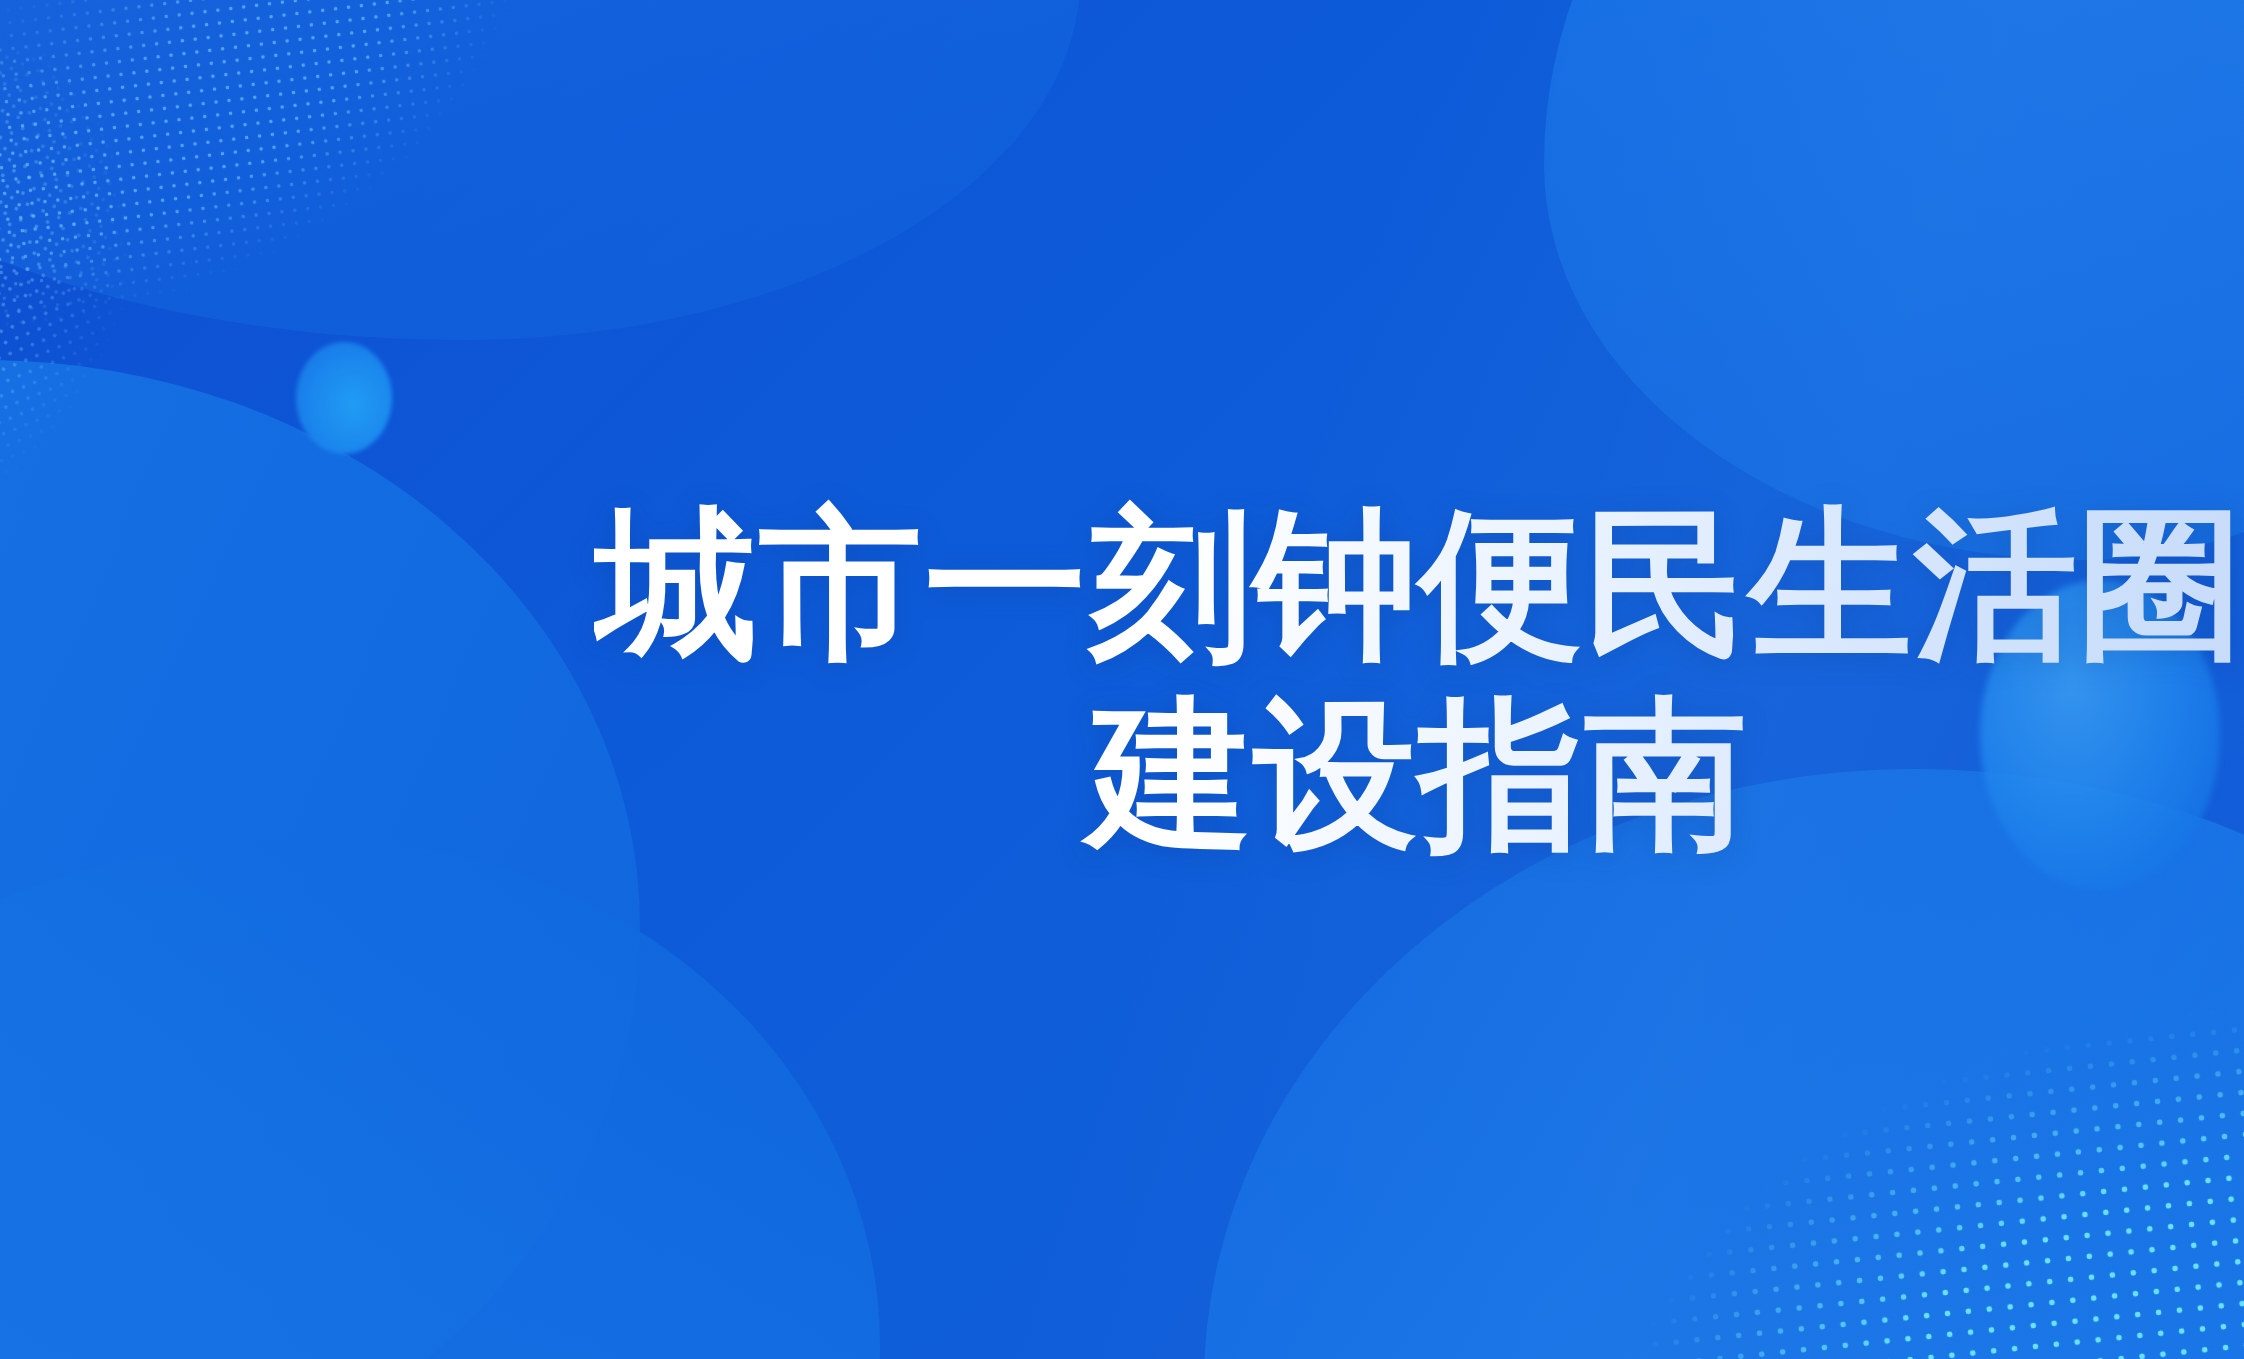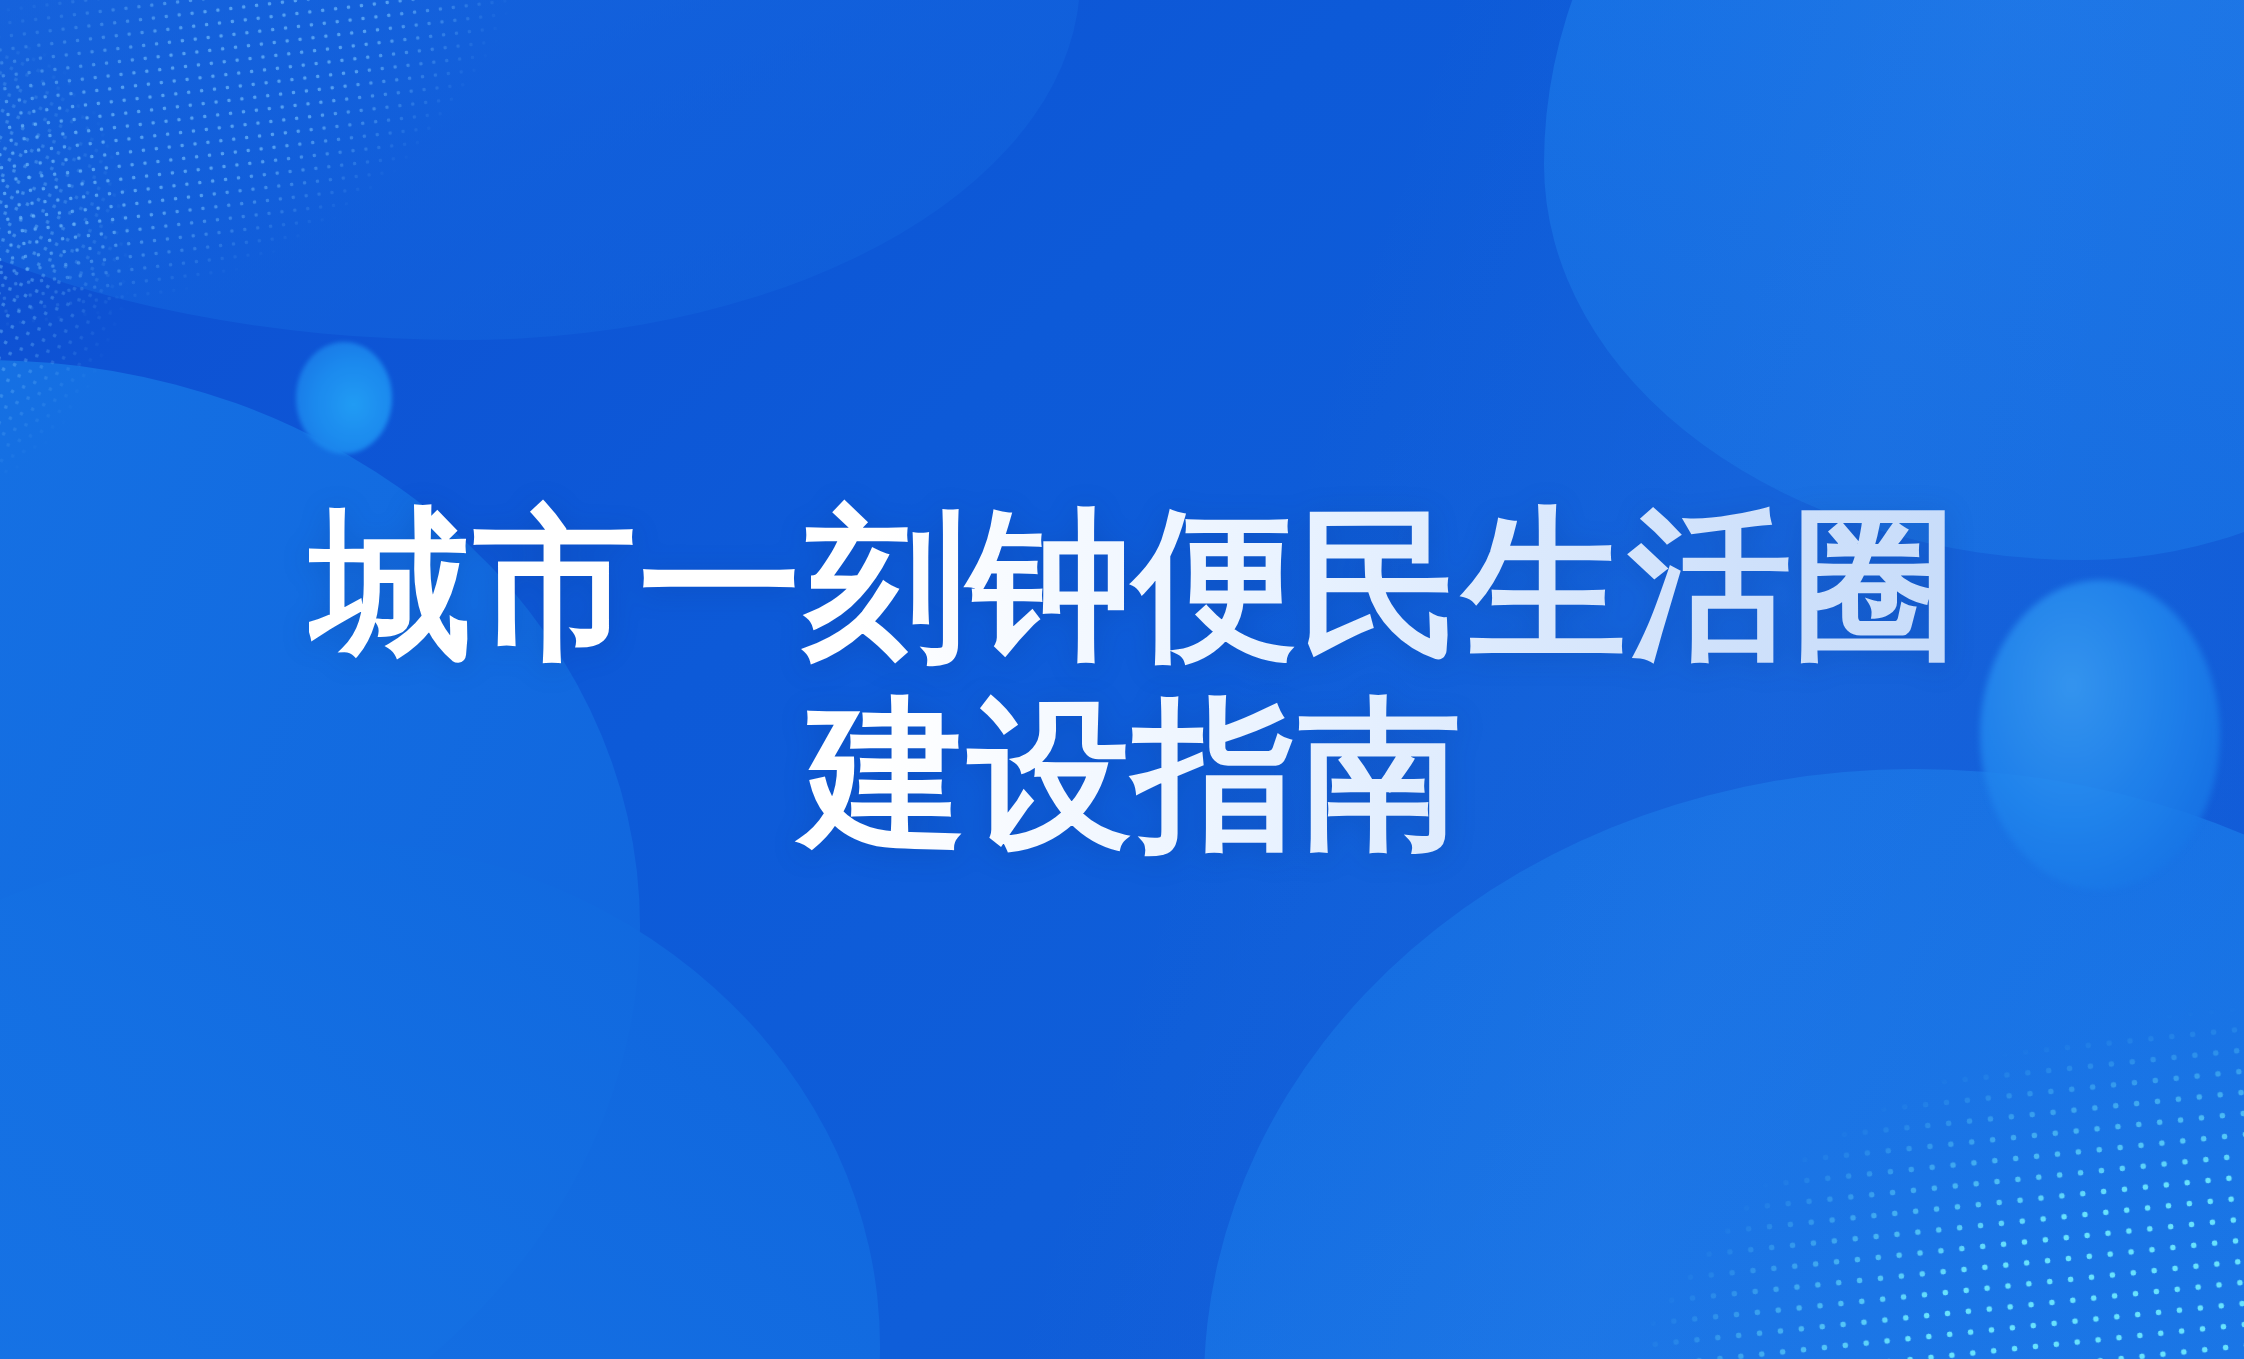--- a/index.html
+++ b/index.html
@@ -167,21 +167,21 @@
     mask-image: radial-gradient(ellipse 700px 460px at 82% 92%, #000 10%, #000 55%, rgba(0,0,0,0) 92%);
     transform: rotate(-6deg);
   }
 
   
   .content {
     position: absolute;
     inset: 0;
     display: flex;
     flex-direction: column;
-    align-items: center;
+    align-items: flex-end;
     justify-content: center;
     z-index: 10;
     padding-left: 23px;
   }
 
   .title-block {
     text-align: center;
     line-height: 1.16;
   }
 

